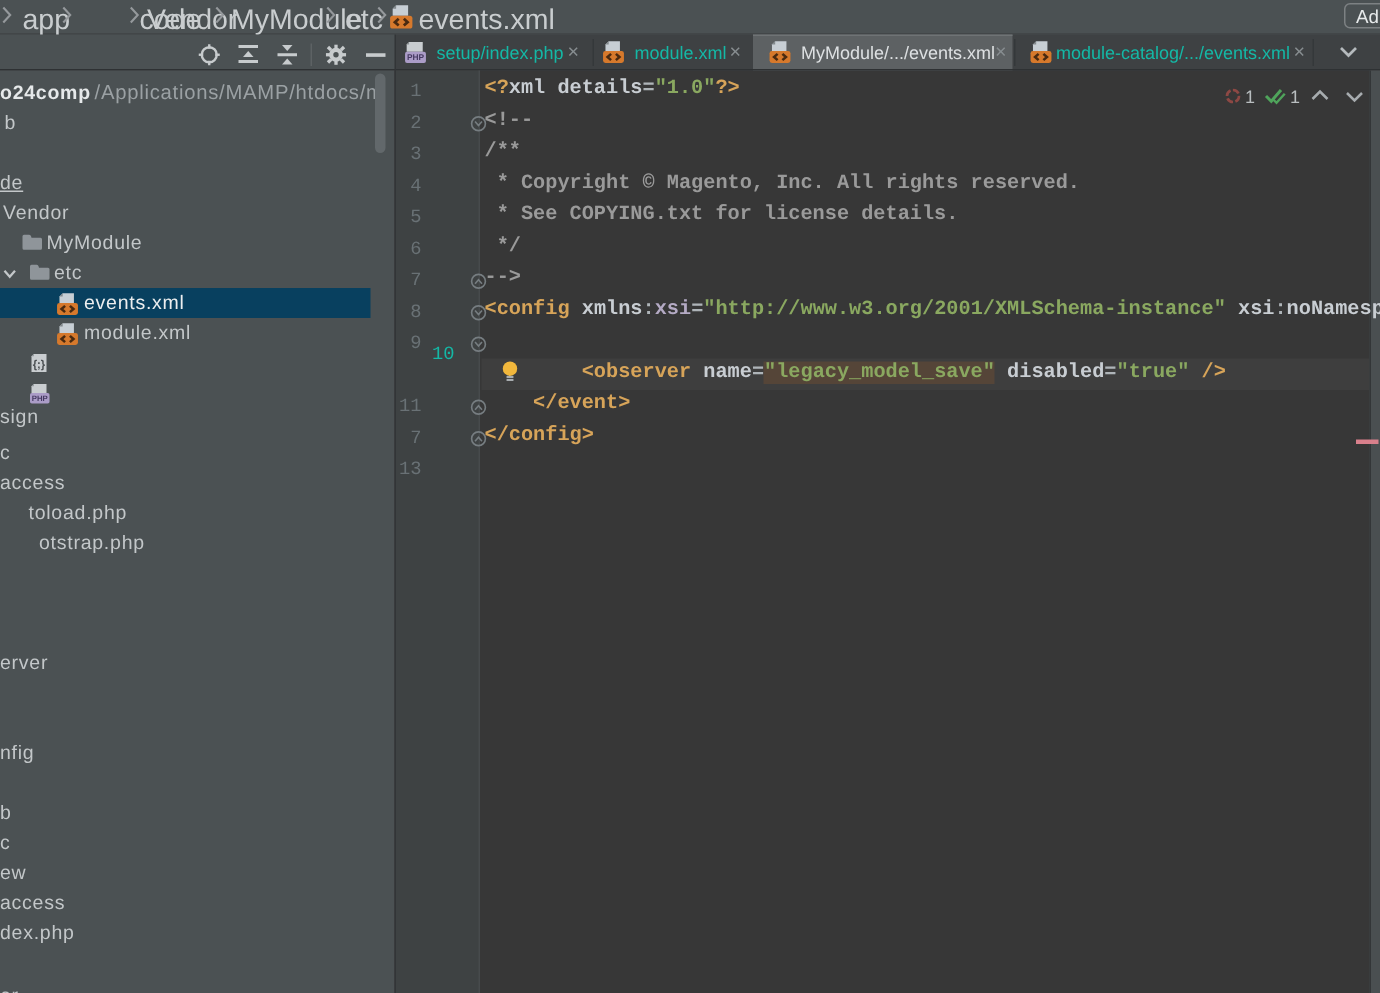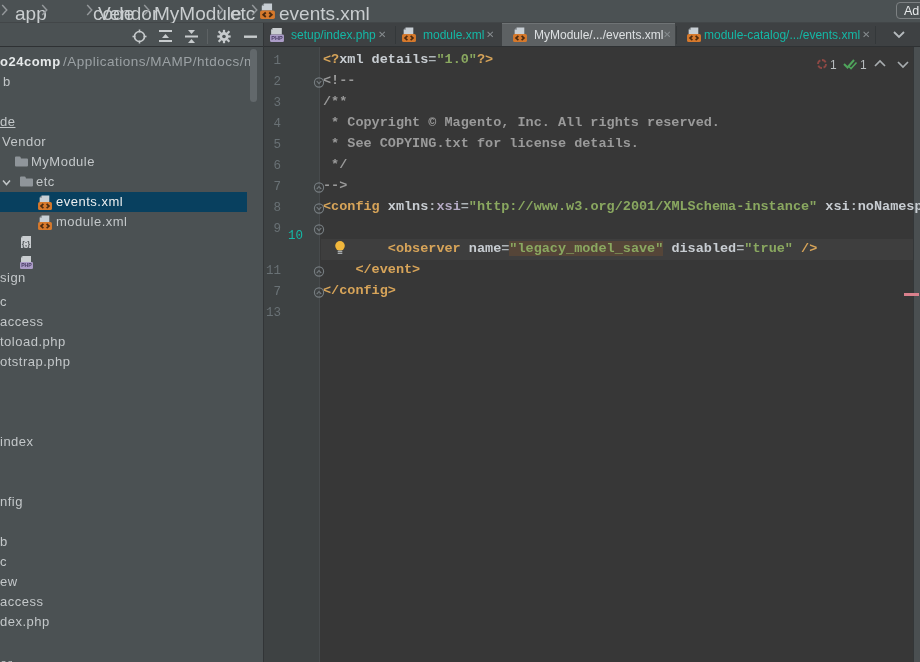--- a/index.html
+++ b/index.html
@@ -173,27 +173,27 @@
     <div class="trow" style="top:221px;">
         <span class="t" style="left:0;">sign</span>
       </div>
     <div class="trow" style="top:245px;">
         <span class="t" style="left:0;">c</span>
       </div>
     <div class="trow" style="top:265px;">
         <span class="t" style="left:0;">access</span>
       </div>
     <div class="trow" style="top:285px;">
-        <span class="t" style="left:0;">toload.php</span>
-      </div>
-    <div class="trow" style="top:305px;">
+        <span class="t" style="left:0;padding-left:19px;">toload.php</span>
+      </div>
+    <div class="trow" style="top:305px;margin-left:26px;">
         <span class="t" style="left:0;">otstrap.php</span>
       </div>
     <div class="trow" style="top:385px;">
-        <span class="t" style="left:0;">index</span>
+        <span class="t" style="left:0;">erver</span>
       </div>
     <div class="trow" style="top:445px;">
         <span class="t" style="left:0;">nfig</span>
       </div>
     <div class="trow" style="top:485px;">
         <span class="t" style="left:0;">b</span>
       </div>
     <div class="trow" style="top:505px;">
         <span class="t" style="left:0;">c</span>
       </div>

